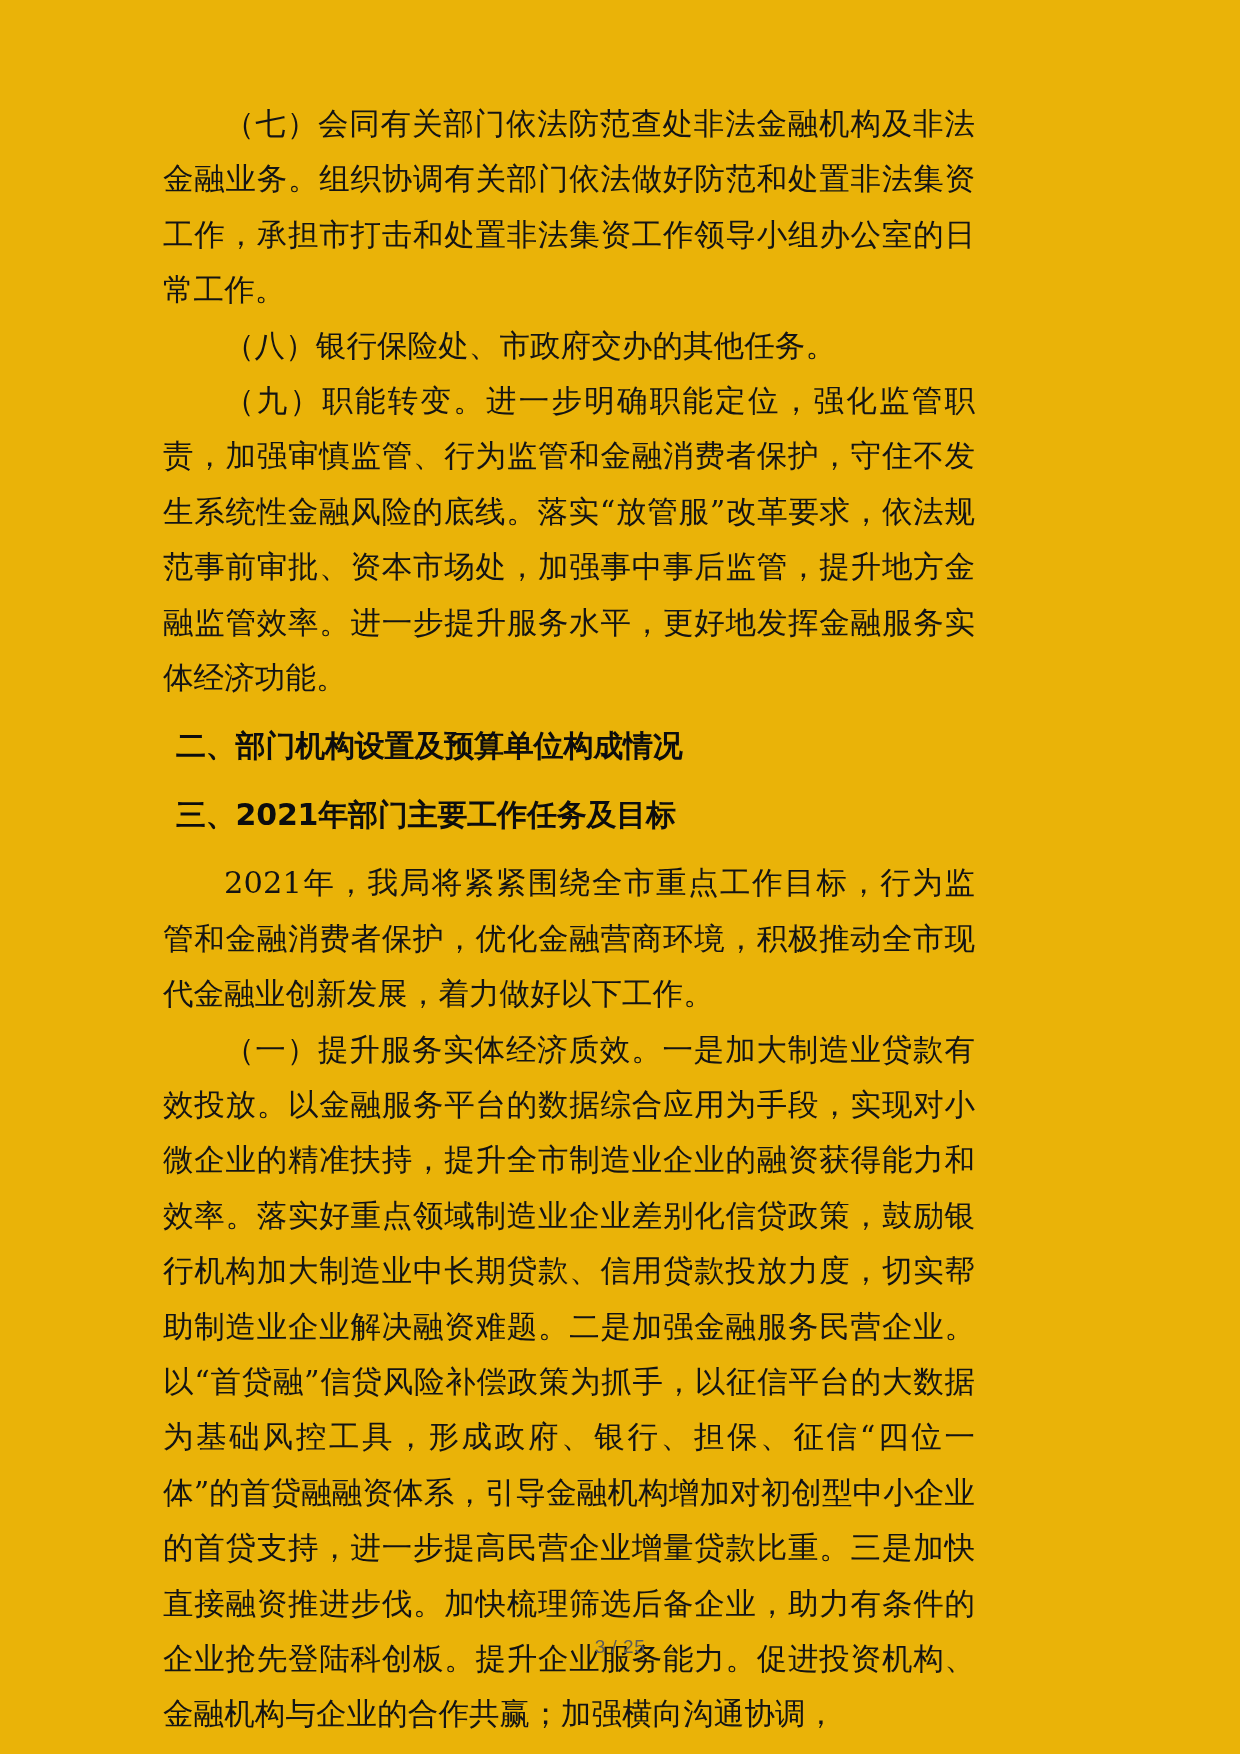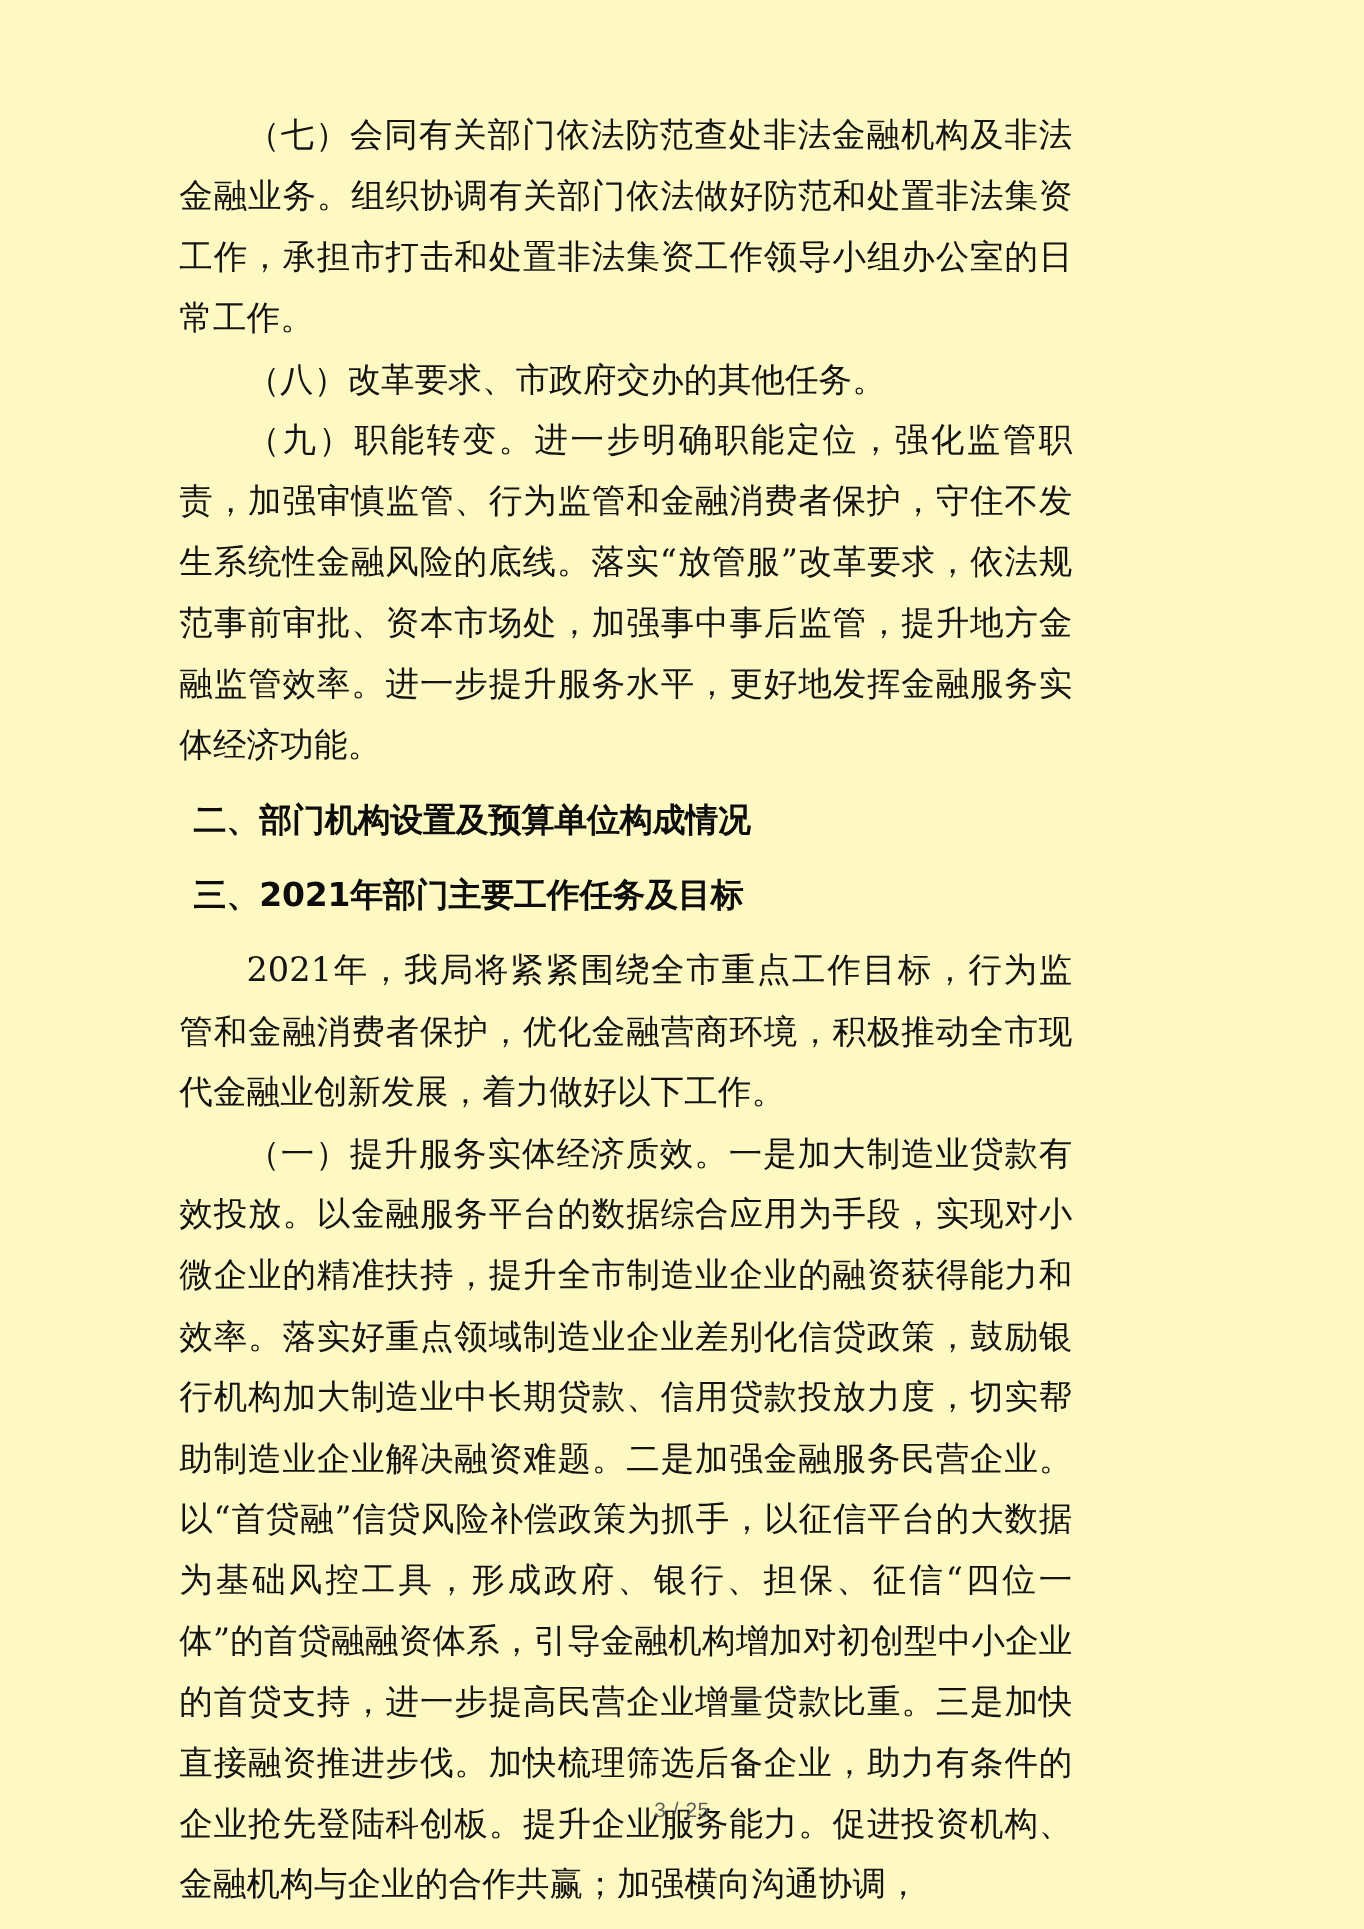--- a/index.html
+++ b/index.html
@@ -4,21 +4,21 @@
 <style>
   html, body {
     margin: 0;
     padding: 0;
     background: #ffffff;
   }
   .page {
     position: relative;
     width: 1240px;
     height: 1754px;
-    background: #fef9c3;
+    background: #eab308;
     margin: 0 auto;
     overflow: hidden;
     font-family: "DejaVu Serif", "Liberation Serif", serif;
     color: #1a1a1a;
   }
   .content {
     position: absolute;
     left: 163px;
     top: 96px;
     width: 812px;
@@ -62,21 +62,21 @@
 </style>
 </head>
 <body>
 
 <div class="page">
 
   <div class="content">
 
     <p class="para indent">（七）会同有关部门依法防范查处非法金融机构及非法金融业务。组织协调有关部门依法做好防范和处置非法集资工作，承担市打击和处置非法集资工作领导小组办公室的日常工作。</p>
 
-    <p class="para indent">（八）改革要求、市政府交办的其他任务。</p>
+    <p class="para indent">（八）银行保险处、市政府交办的其他任务。</p>
 
     <p class="para indent">（九）职能转变。进一步明确职能定位，强化监管职责，加强审慎监管、行为监管和金融消费者保护，守住不发生系统性金融风险的底线。落实“放管服”改革要求，依法规范事前审批、资本市场处，加强事中事后监管，提升地方金融监管效率。进一步提升服务水平，更好地发挥金融服务实体经济功能。</p>
 
     <h2 class="heading">二、部门机构设置及预算单位构成情况</h2>
 
 
 
     <h2 class="heading">三、2021年部门主要工作任务及目标</h2>
 
     <p class="para indent">2021年，我局将紧紧围绕全市重点工作目标，行为监管和金融消费者保护，优化金融营商环境，积极推动全市现代金融业创新发展，着力做好以下工作。</p>

